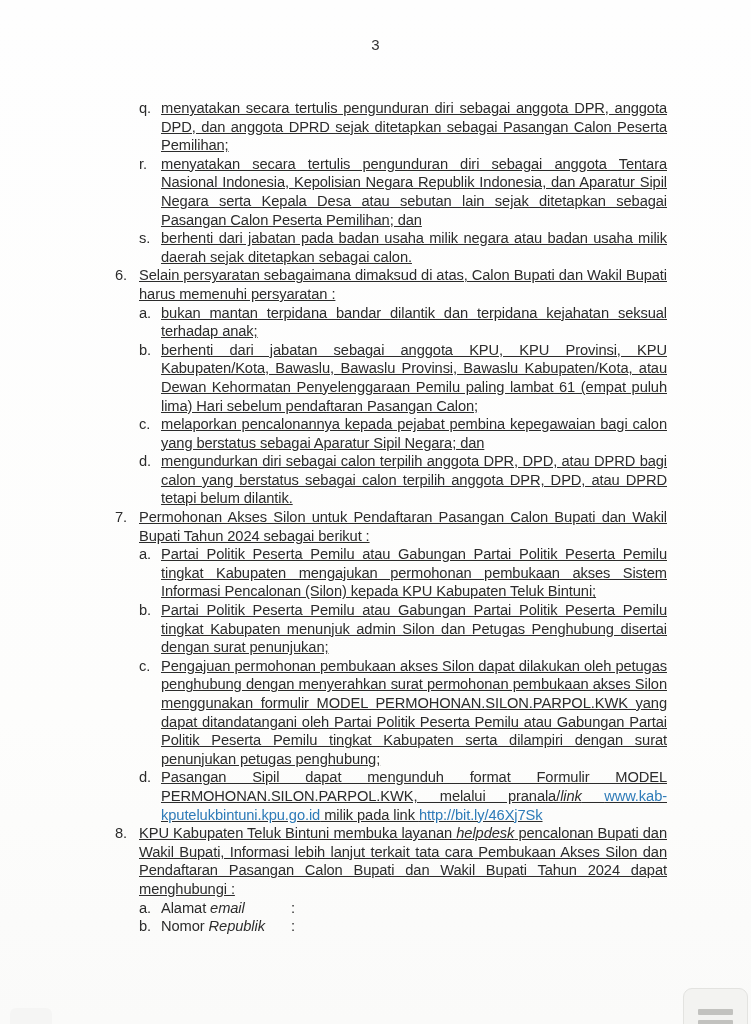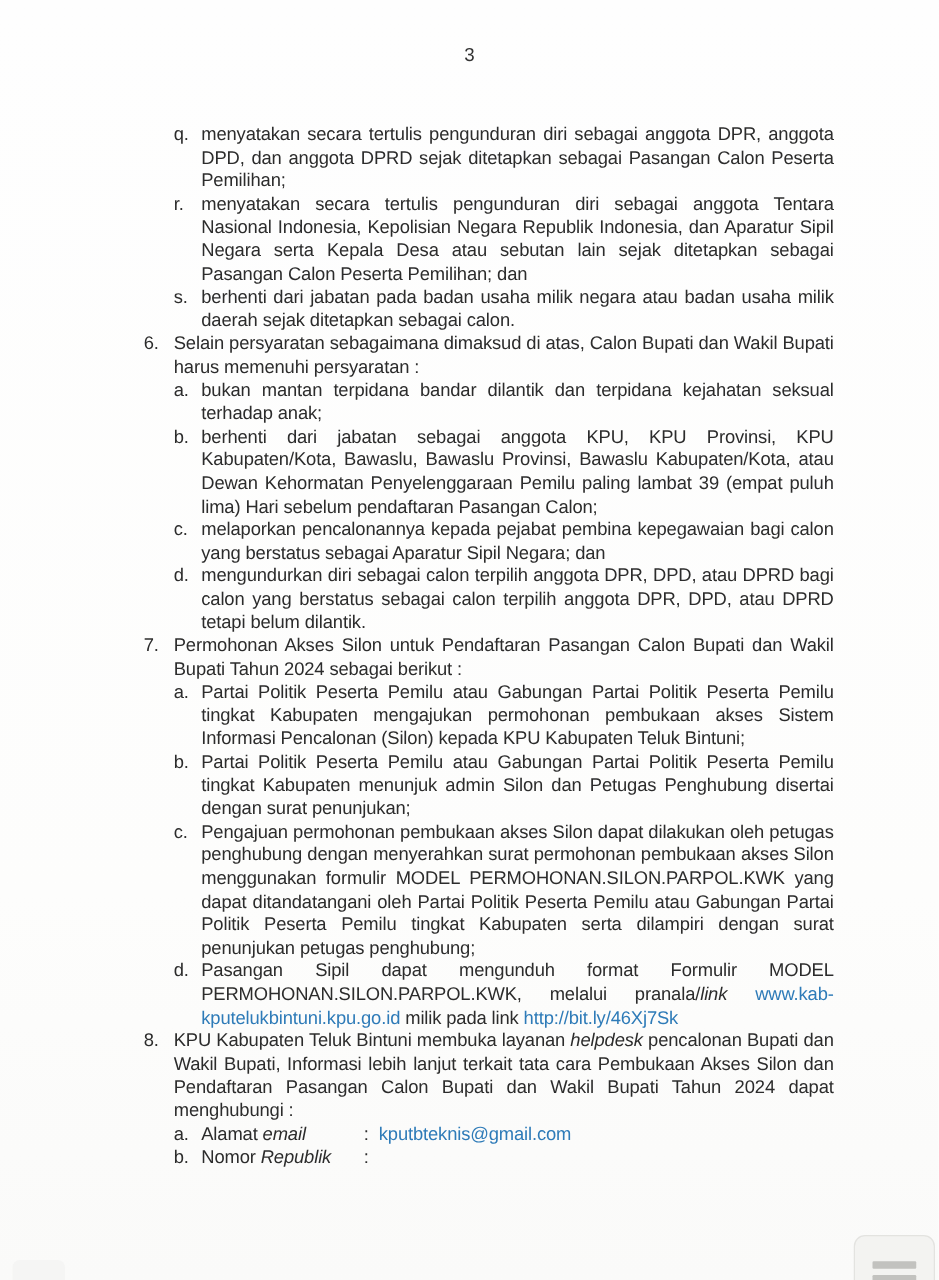--- a/index.html
+++ b/index.html
@@ -17,21 +17,21 @@
     text-align:center; font-size:15px; color:#333;
   }
   .content {
     position:absolute; top:99px; left:115px; width:552px;
     font-size:14.7px; line-height:18.6px; letter-spacing:-0.1px;
   }
   .li { display:flex; }
   .lvl1 > .m { flex:0 0 24px; }
   .lvl2 { margin-left:24px; }
   .lvl2 > .m { flex:0 0 22px; }
-  .t { flex:1; text-align:justify; }
+  .t { flex:1; text-align:justify;text-decoration:underline; }
   .it { font-style:italic; }
   .lnk { color:#2e7bb8; text-decoration:none; cursor:pointer; }
   .contact-label { flex:0 0 130px; }
   .contact-colon { flex:0 0 12px; }
   .contact-value { flex:1; }
   
   .fab-right {
     position:absolute; right:3px; bottom:-14px;
     width:63px; height:48px;
     background:#f3f3f1;
@@ -76,21 +76,21 @@
     <div class="li lvl1">
       <span class="m">6.</span>
       <span class="t">Selain persyaratan sebagaimana dimaksud di atas, Calon Bupati dan Wakil Bupati harus memenuhi persyaratan :</span>
     </div>
     <div class="li lvl2">
       <span class="m">a.</span>
       <span class="t">bukan mantan terpidana bandar dilantik dan terpidana kejahatan seksual terhadap anak;</span>
     </div>
     <div class="li lvl2">
       <span class="m">b.</span>
-      <span class="t">berhenti dari jabatan sebagai anggota KPU, KPU Provinsi, KPU Kabupaten/Kota, Bawaslu, Bawaslu Provinsi, Bawaslu Kabupaten/Kota, atau Dewan Kehormatan Penyelenggaraan Pemilu paling lambat 39 (empat puluh lima) Hari sebelum pendaftaran Pasangan Calon;</span>
+      <span class="t">berhenti dari jabatan sebagai anggota KPU, KPU Provinsi, KPU Kabupaten/Kota, Bawaslu, Bawaslu Provinsi, Bawaslu Kabupaten/Kota, atau Dewan Kehormatan Penyelenggaraan Pemilu paling lambat 61 (empat puluh lima) Hari sebelum pendaftaran Pasangan Calon;</span>
     </div>
     <div class="li lvl2">
       <span class="m">c.</span>
       <span class="t">melaporkan pencalonannya kepada pejabat pembina kepegawaian bagi calon yang berstatus sebagai Aparatur Sipil Negara; dan</span>
     </div>
     <div class="li lvl2">
       <span class="m">d.</span>
       <span class="t">mengundurkan diri sebagai calon terpilih anggota DPR, DPD, atau DPRD bagi calon yang berstatus sebagai calon terpilih anggota DPR, DPD, atau DPRD tetapi belum dilantik.</span>
     </div>
 
@@ -116,21 +116,20 @@
     </div>
 
     <div class="li lvl1">
       <span class="m">8.</span>
       <span class="t"><span>KPU Kabupaten Teluk Bintuni membuka layanan </span><span class="it">helpdesk</span><span> pencalonan Bupati dan Wakil Bupati, Informasi lebih lanjut terkait tata cara Pembukaan Akses Silon dan Pendaftaran Pasangan Calon Bupati dan Wakil Bupati Tahun 2024 dapat menghubungi :</span></span>
     </div>
     <div class="li lvl2">
       <span class="m">a.</span>
       <span class="contact-label"><span>Alamat </span><span class="it">email</span></span>
       <span class="contact-colon">:</span>
-      <span class="contact-value lnk">kputbteknis@gmail.com</span>
     </div>
     <div class="li lvl2">
       <span class="m">b.</span>
       <span class="contact-label"><span>Nomor </span><span class="it">Republik</span></span>
       <span class="contact-colon">:</span>
     </div>
 
   </div>
 
   <div class="fab-left"></div>

